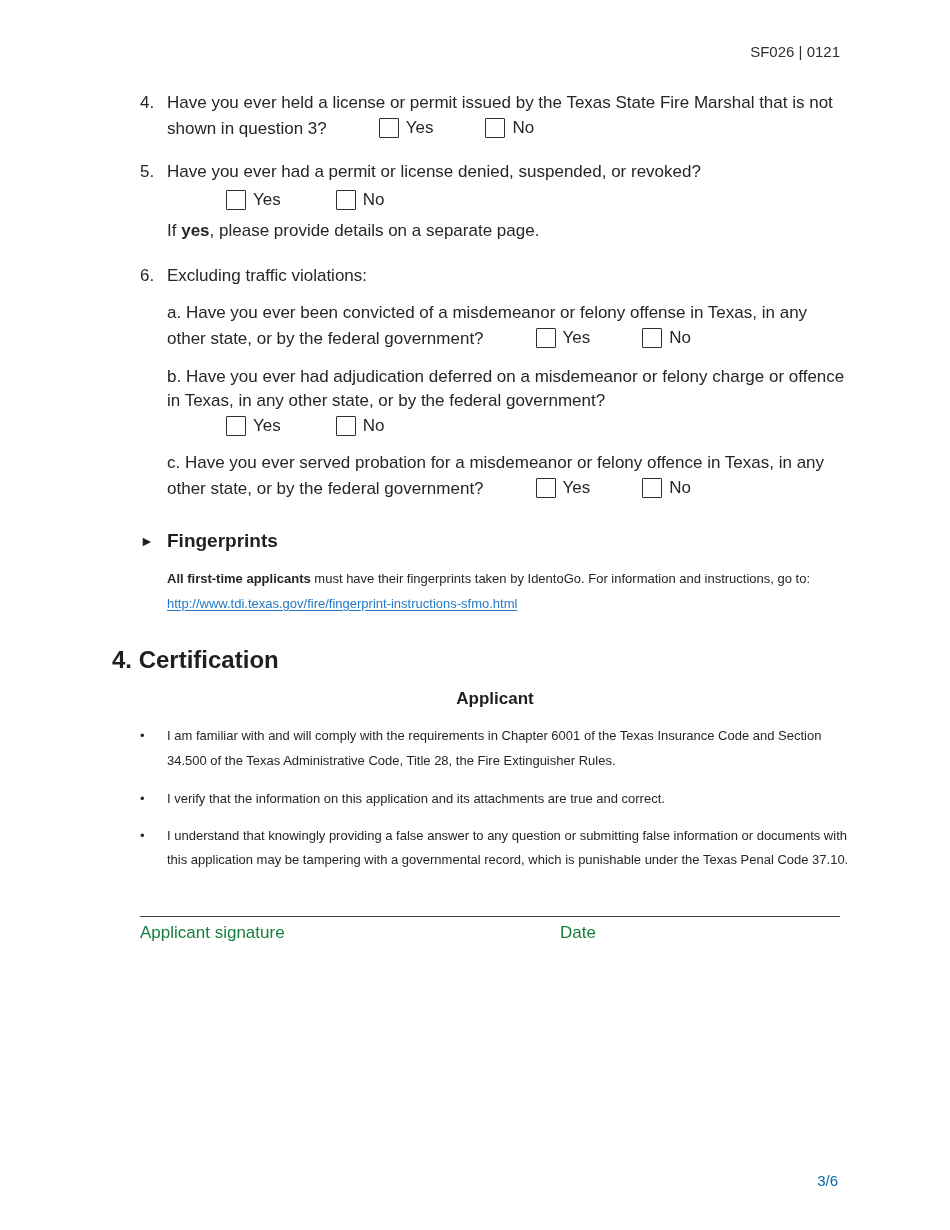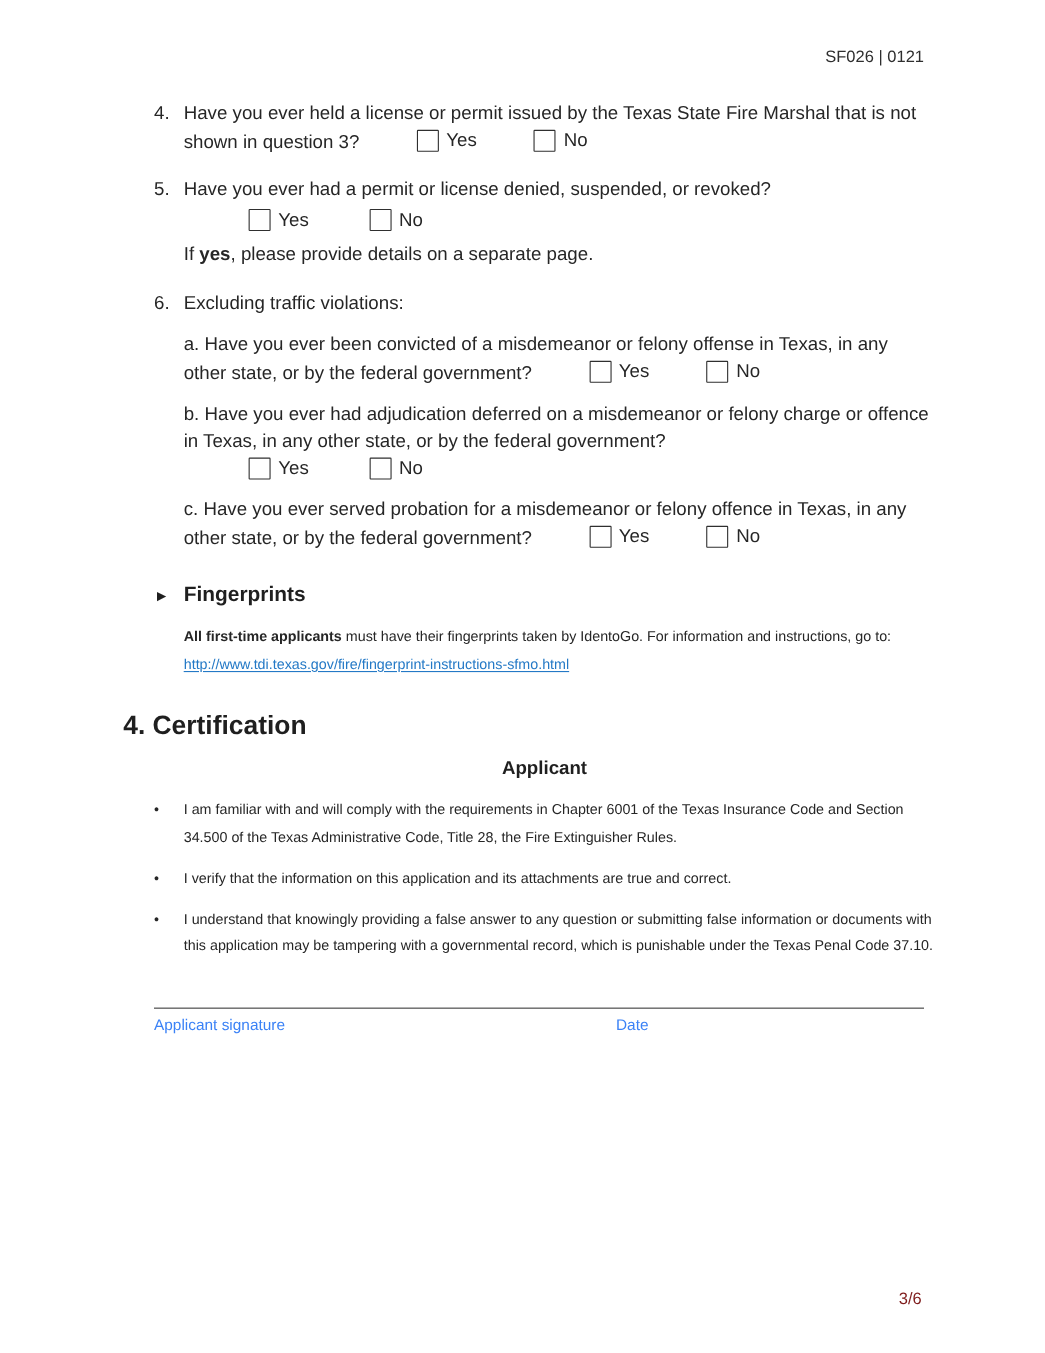--- a/index.html
+++ b/index.html
@@ -91,29 +91,29 @@
   .b3 { margin-top: 12px; }
 
   
   .sig-block {
     margin-left: 28px;
     margin-top: 43px;
     width: 700px;
     border-top: 1px solid #3d3d3d;
     padding-top: 6px;
   }
-  .sig-labels { font-size: 14px; color: #3b82f6; }
+  .sig-labels { font-size: 17px; color: #15803d; }
   .sig-left { display: inline-block; width: 420px; }
 
   .page-number {
     position: absolute;
     right: 112px;
     top: 1172px;
     font-size: 15px;
-    color: #7f1d1d;
+    color: #0369a1;
   }
   b, .bold { font-weight: bold; }
 </style>
 </head>
 <body>
 
 <div class="page">
 
   <div class="doc-code">SF026 | 0121</div>
 

